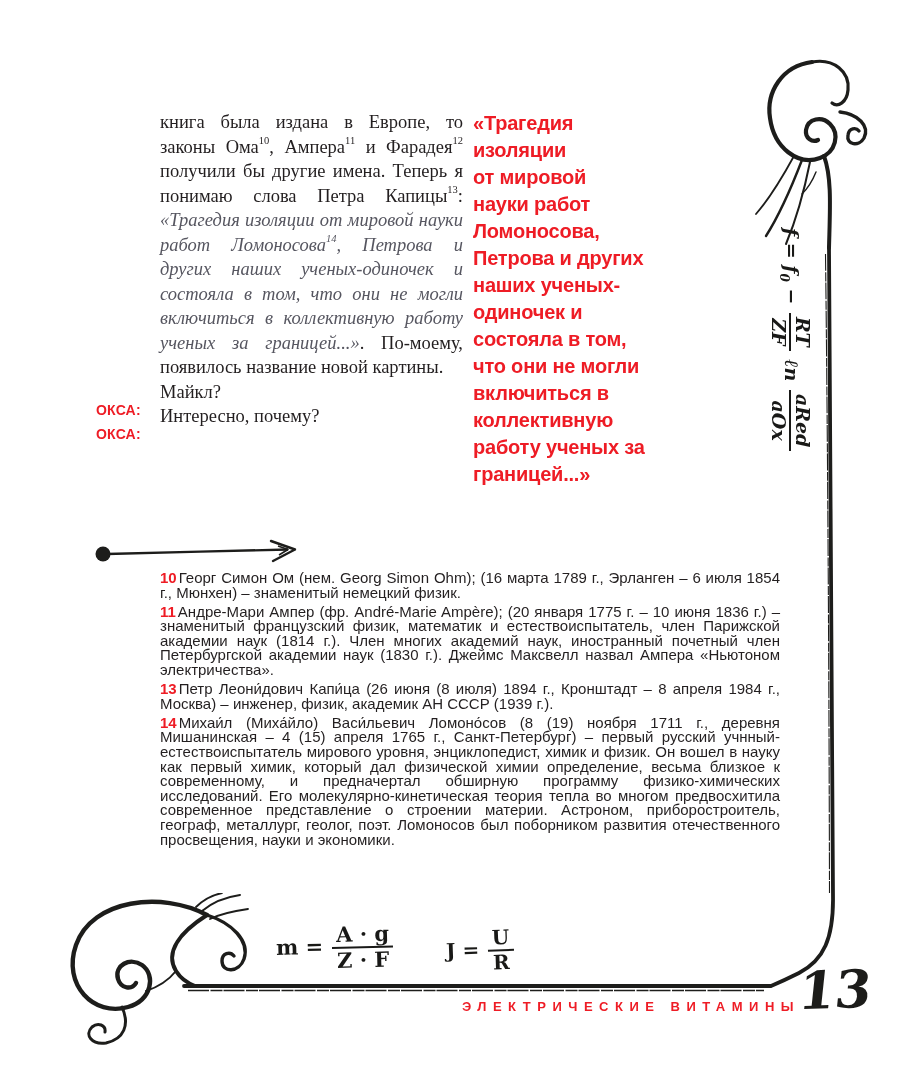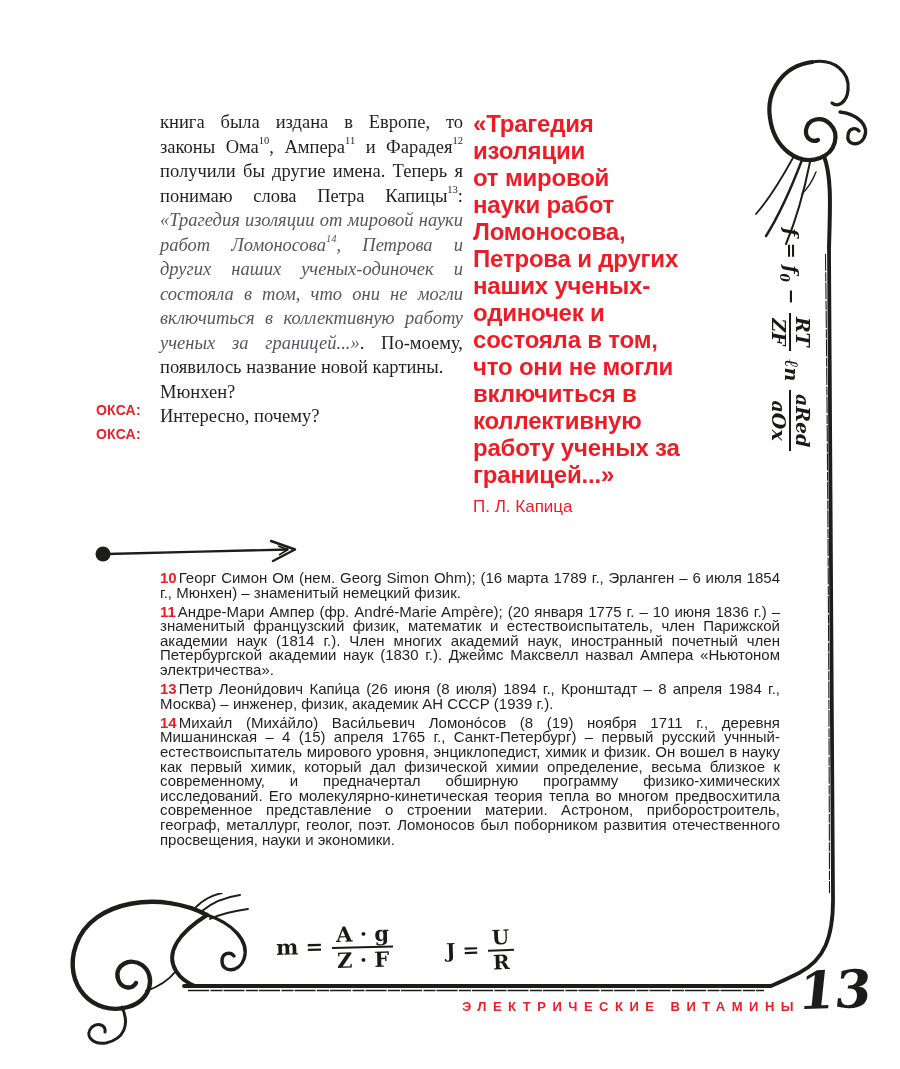--- a/index.html
+++ b/index.html
@@ -22,21 +22,21 @@
   .it{font-style:italic;color:#565660;}
   .drow{position:relative;text-align:justify;}
   .speaker{
     position:absolute;left:-64px;top:18px;
     font-family:"Liberation Sans",sans-serif;font-size:14px;font-weight:700;
     color:var(--red);letter-spacing:.2px;
   }
   
   .quote{position:absolute;left:473px;top:110px;width:260px;color:var(--red);
     font-family:"Liberation Sans",sans-serif;}
-  .quote-text{font-size:24px;line-height:27px;font-weight:600;letter-spacing:-.2px;white-space:pre-line;}
+  .quote-text{font-size:20px;line-height:27px;font-weight:600;letter-spacing:-.2px;white-space:pre-line;}
   .quote-attr{margin-top:9px;font-size:17px;font-weight:400;}
   
   .footnotes{
     position:absolute;left:160px;top:571px;width:620px;
     font-family:"Liberation Sans",sans-serif;font-size:15px;line-height:14.6px;
     text-align:justify;color:var(--ink);
   }
   .fn{margin:0 0 4.5px 0;}
   .fn-num{color:var(--red);font-weight:700;padding-right:2px;}
   
@@ -72,21 +72,21 @@
 </style>
 </head>
 <body>
 
 <div class="page">
 
   <div class="body-col">
     <p class="para"><span>книга была издана в Европе, то законы Ома</span><sup class="fnref">10</sup><span>, Ампера</span><sup class="fnref">11</sup><span> и Фарадея</span><sup class="fnref">12</sup><span> получили бы другие имена. Теперь я понимаю слова Петра Капицы</span><sup class="fnref">13</sup><span>: </span><span class="it"><span>«Трагедия изоляции от мировой науки работ Ломоносова</span><sup class="fnref">14</sup><span>, Петрова и других наших ученых-одиночек и состояла в том, что они не могли включиться в коллективную работу ученых за границей...»</span></span><span>. По-моему, появилось название новой картины.</span></p>
 
     <div class="drow">
-      <span class="speaker">ОКСА:</span><span>Мюнхен?</span><sup class="fnref"></sup><span></span>
+      <span class="speaker">ОКСА:</span><span>Майкл?</span><sup class="fnref"></sup><span></span>
     </div>
     <div class="drow">
       <span class="speaker">ОКСА:</span><span>Интересно, почему?</span><sup class="fnref"></sup><span></span>
     </div>
   </div>
 
   <div class="quote">
     <div class="quote-text">«Трагедия
 изоляции
 от мировой
@@ -94,21 +94,20 @@
 Ломоносова,
 Петрова и других
 наших ученых-
 одиночек и
 состояла в том,
 что они не могли
 включиться в
 коллективную
 работу ученых за
 границей...»</div>
-    <div class="quote-attr">П. Л. Капица</div>
   </div>
 
   <svg class="arrow" width="212" height="30" viewBox="0 0 212 30">
     <circle cx="11" cy="16" r="7.5" fill="#1d1d1b"></circle>
     <path d="M 15 16 C 70 14.5 140 13 196 11.5" fill="none" stroke="#1d1d1b" stroke-width="2.4"></path>
     <path d="M 179 3 L 203 11.5 L 181 23" fill="none" stroke="#1d1d1b" stroke-width="2.4" stroke-linejoin="round" stroke-linecap="round"></path>
     <path d="M 186 8 L 196 11.5 L 187 17" fill="none" stroke="#1d1d1b" stroke-width="1.6" stroke-linejoin="round"></path>
   </svg>
 
   <div class="footnotes">

